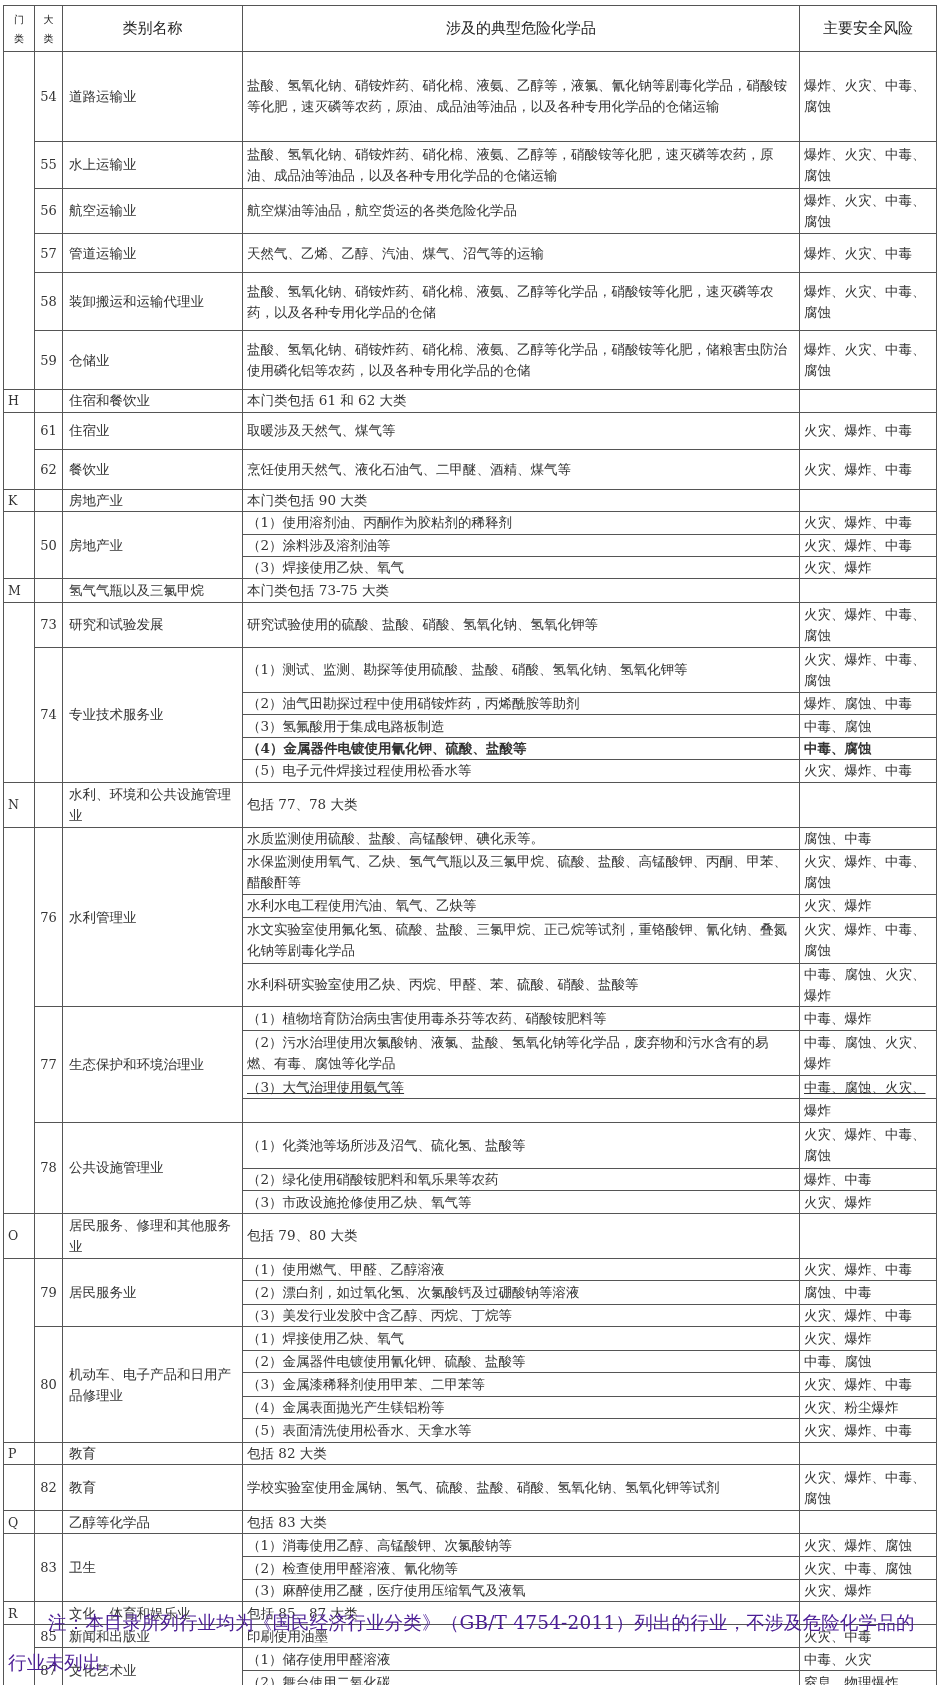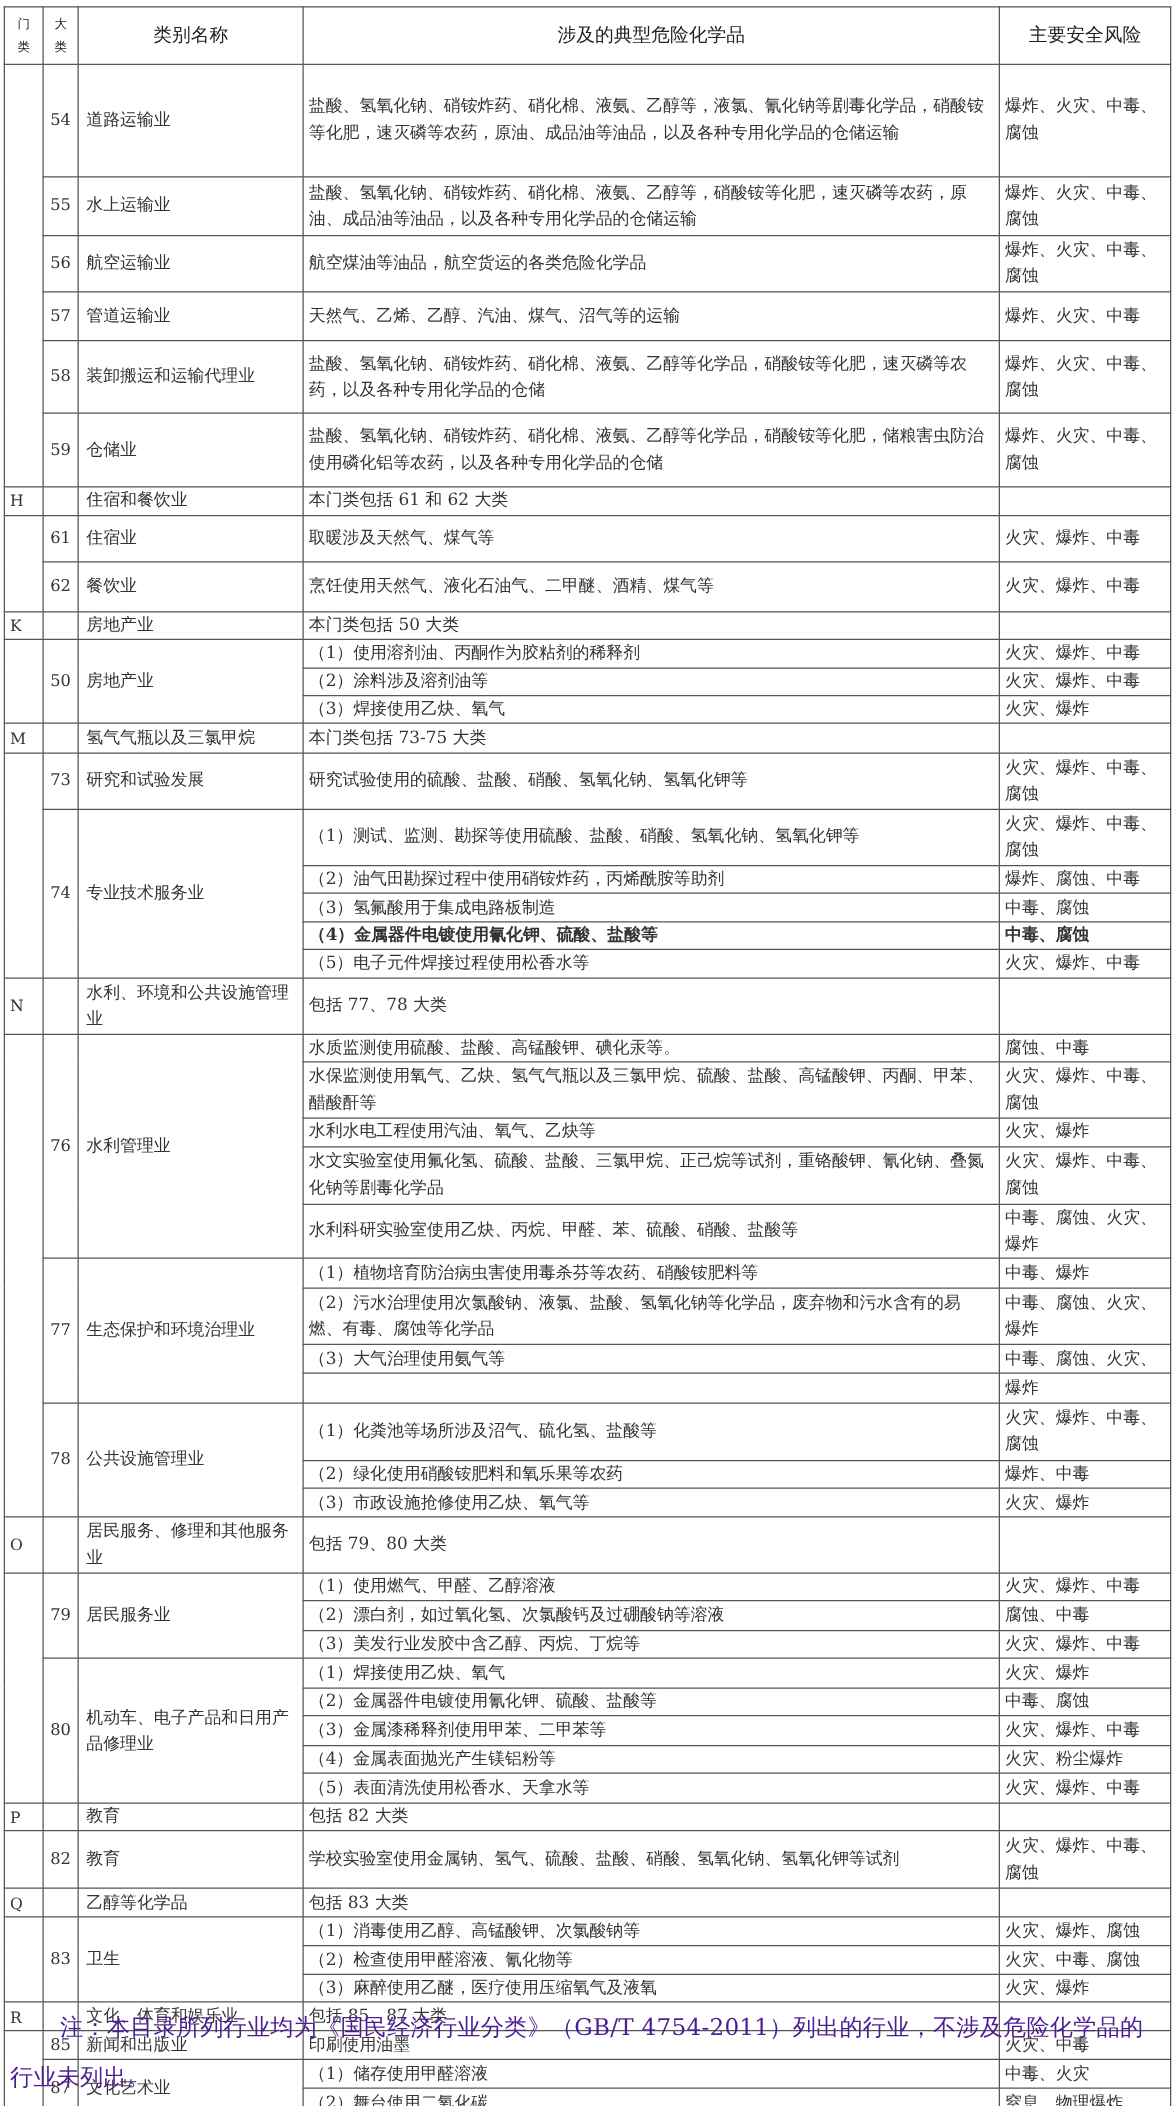--- a/index.html
+++ b/index.html
@@ -91,21 +91,21 @@
       <tr style="height: 39.59px;">
         <td class="da" rowspan="1">62</td>
         <td rowspan="1">餐饮业</td>
         <td class="chem">烹饪使用天然气、液化石油气、二甲醚、酒精、煤气等</td>
         <td class="risk">火灾、爆炸、中毒</td>
       </tr>
       <tr style="height: 22.47px;">
         <td class="men">K</td>
         <td class="da"></td>
         <td>房地产业</td>
-        <td class="chem">本门类包括 50 大类</td>
+        <td class="chem">本门类包括 90 大类</td>
         <td class="risk"></td>
       </tr>
       <tr style="height: 22.47px;">
         <td class="men" rowspan="3"></td>
         <td class="da" rowspan="3">50</td>
         <td rowspan="3">房地产业</td>
         <td class="chem">（1）使用溶剂油、丙酮作为胶粘剂的稀释剂</td>
         <td class="risk">火灾、爆炸、中毒</td>
       </tr>
       <tr style="height: 22.47px;">
@@ -185,21 +185,21 @@
       <tr style="height: 23.54px;">
         <td class="da" rowspan="4">77</td>
         <td rowspan="4">生态保护和环境治理业</td>
         <td class="chem">（1）植物培育防治病虫害使用毒杀芬等农药、硝酸铵肥料等</td>
         <td class="risk">中毒、爆炸</td>
       </tr>
       <tr style="height: 44.94px;">
         <td class="chem">（2）污水治理使用次氯酸钠、液氯、盐酸、氢氧化钠等化学品，废弃物和污水含有的易燃、有毒、腐蚀等化学品</td>
         <td class="risk">中毒、腐蚀、火灾、爆炸</td>
       </tr>
-      <tr style="height: 23.54px;">
+      <tr style="height: 23.54px; text-decoration: underline;">
         <td class="chem">（3）大气治理使用氨气等</td>
         <td class="risk">中毒、腐蚀、火灾、</td>
       </tr>
       <tr style="height: 23.54px;">
         <td class="chem"></td>
         <td class="risk">爆炸</td>
       </tr>
       <tr style="height: 46.01px;">
         <td class="da" rowspan="3">78</td>
         <td rowspan="3">公共设施管理业</td>

